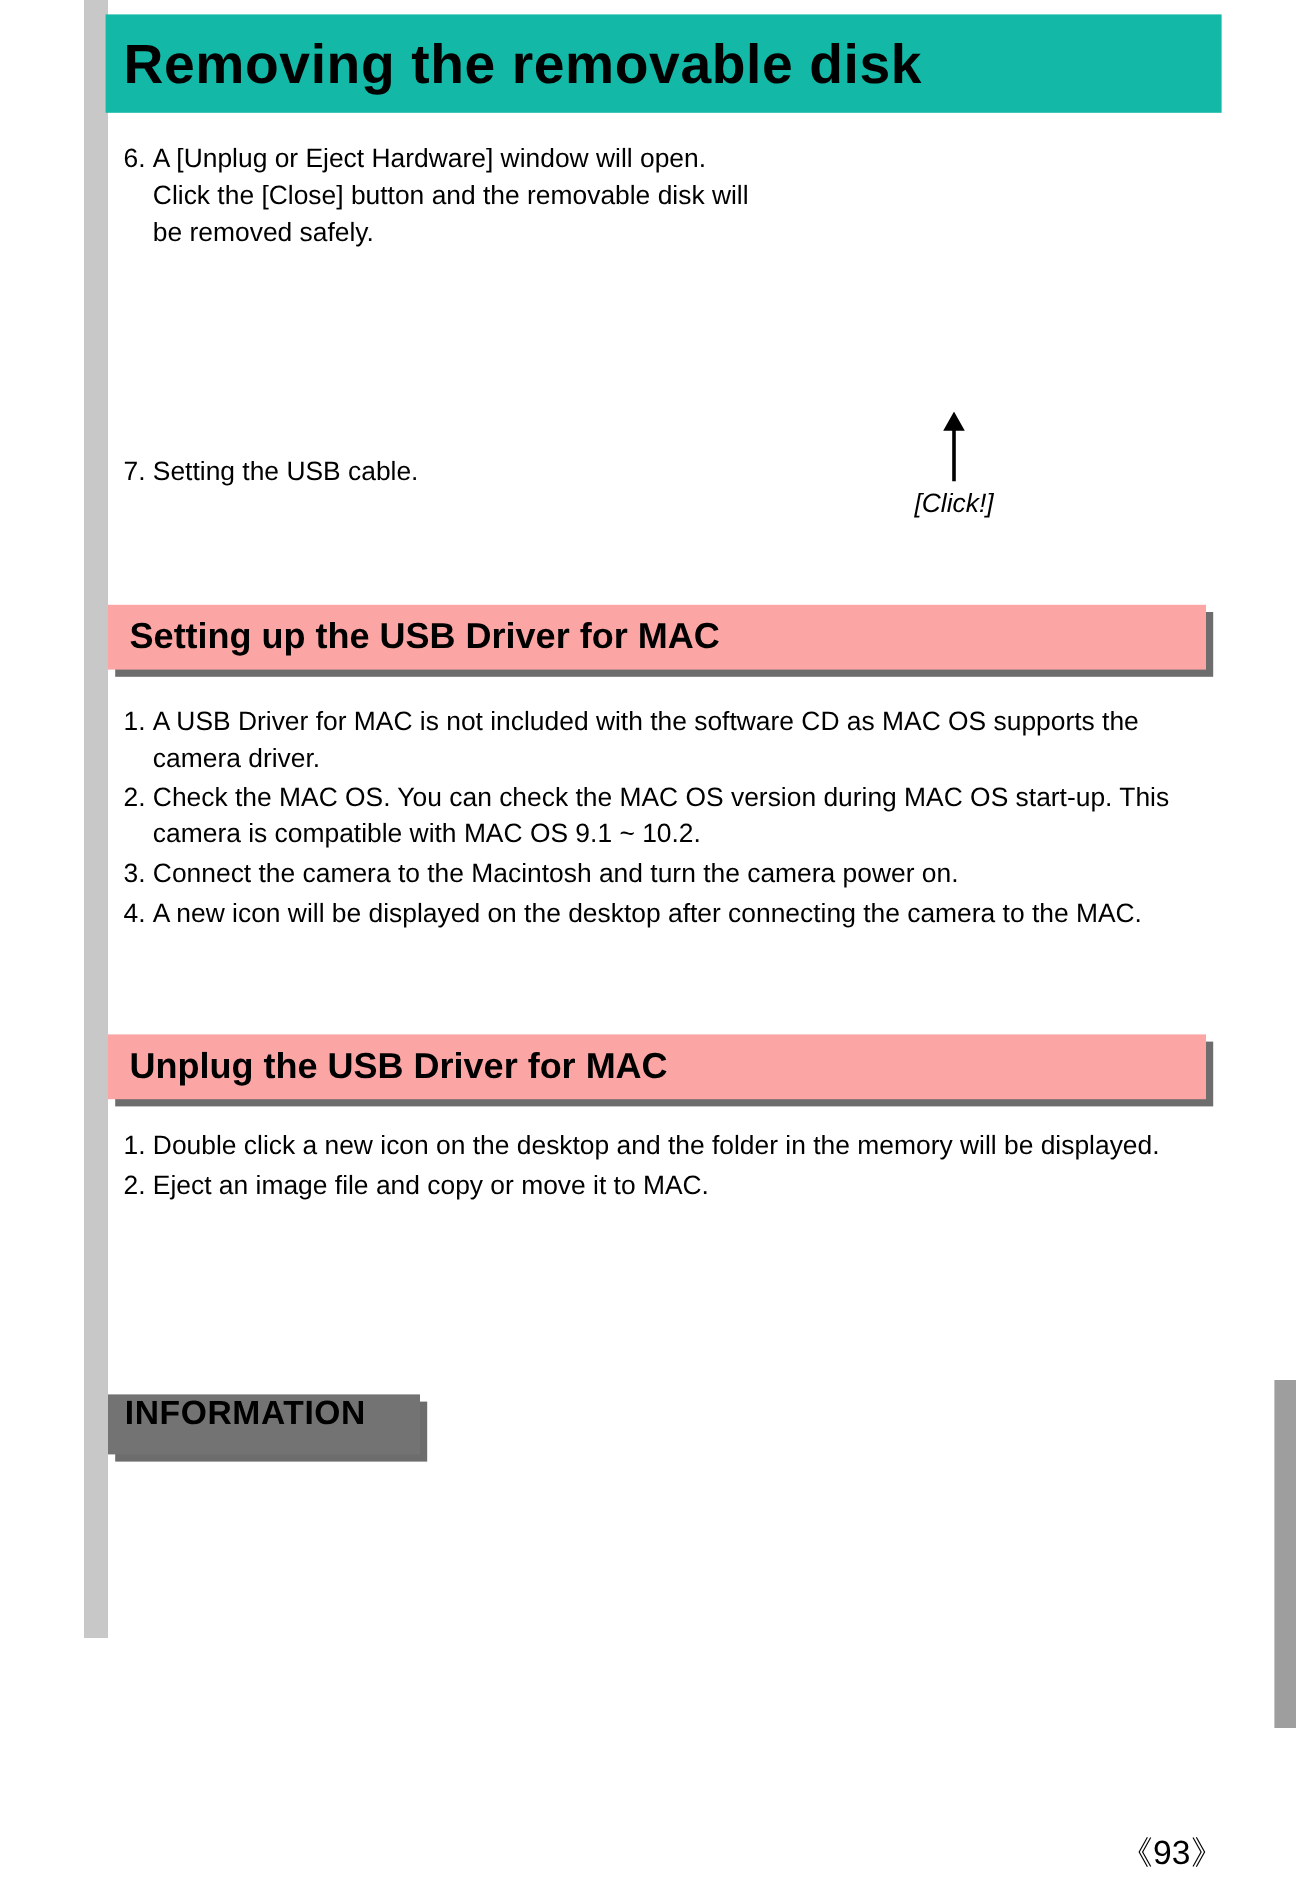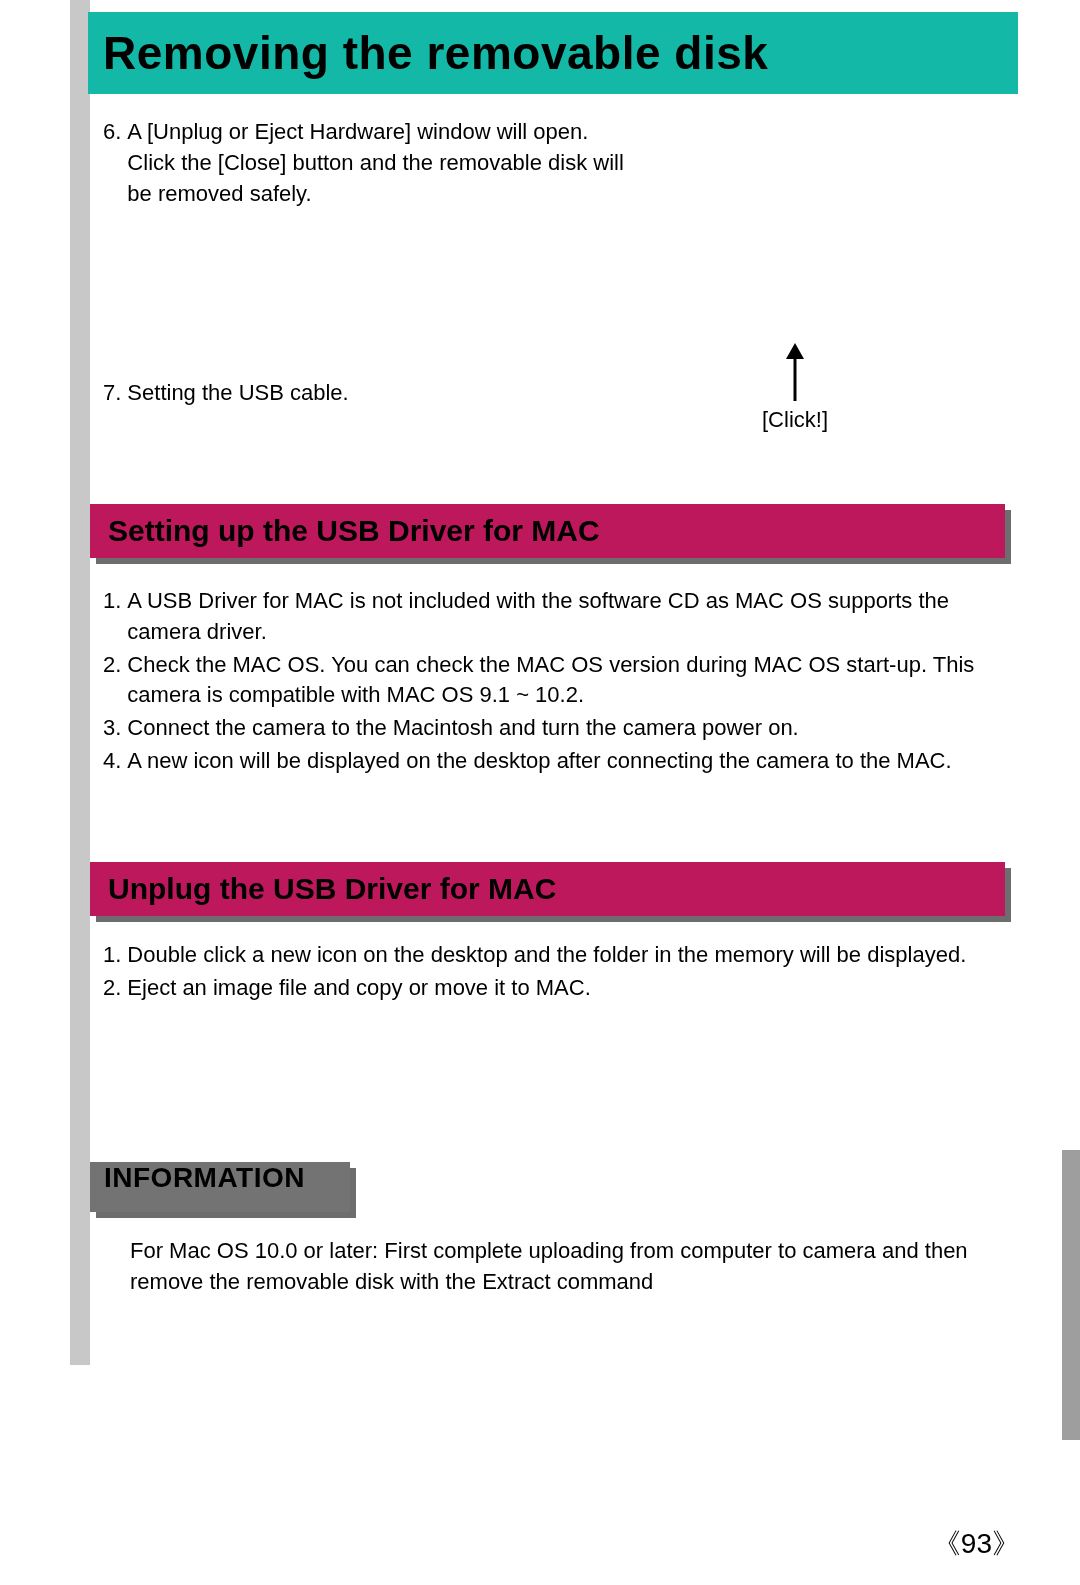--- a/index.html
+++ b/index.html
@@ -63,20 +63,21 @@
     left: 103px;
     top: 378px;
     width: 530px;
   }
   .click-arrow-group {
     position: absolute;
     left: 750px;
     top: 343px;
     width: 90px;
     text-align: center;
+    font-style: italic;
   }
   .click-arrow-svg {
     display: block;
     margin: 0 auto;
   }
   .click-label {
     font-size: 22px;
     margin-top: 4px;
   }
   .section-heading {
@@ -90,21 +91,21 @@
     position: absolute;
     top: 6px;
     left: 6px;
     right: -6px;
     bottom: -6px;
     background: #6d6d6d;
   }
   .section-heading .bar {
     position: absolute;
     inset: 0;
-    background: #be185d;
+    background: #fca5a5;
     display: flex;
     align-items: center;
     padding-left: 18px;
     font-size: 30px;
     font-weight: bold;
   }
   .sec1 { top: 504px; }
   .sec2 { top: 862px; }
 
   .info-heading {
@@ -245,17 +246,16 @@
       </div>
     </div>
 
   <div class="info-heading">
     <div class="shadow"></div>
     <div class="bar">
       <span>INFORMATION</span>
     </div>
   </div>
 
-  <div class="body-text info-body">For Mac OS 10.0 or later: First complete uploading from computer to camera and then remove the removable disk with the Extract command</div>
 
   <div class="page-number">《93》</div>
 
 </div>
 
 </body></html>

